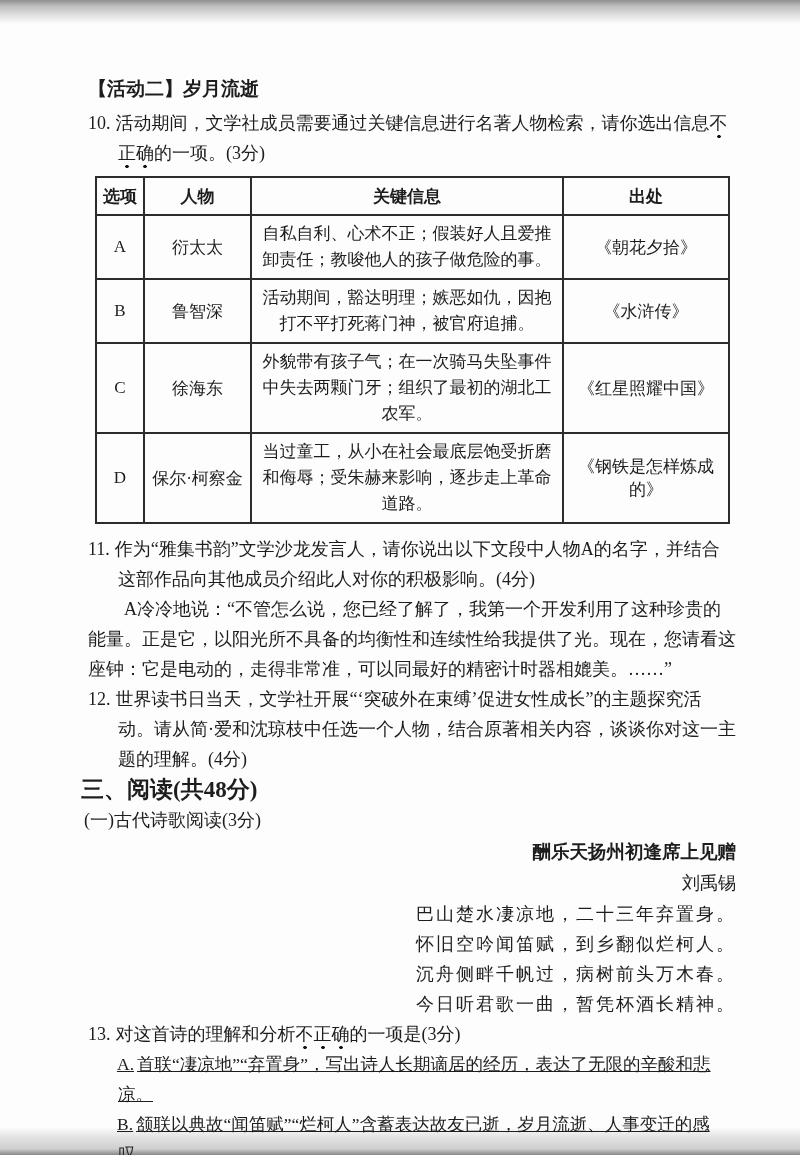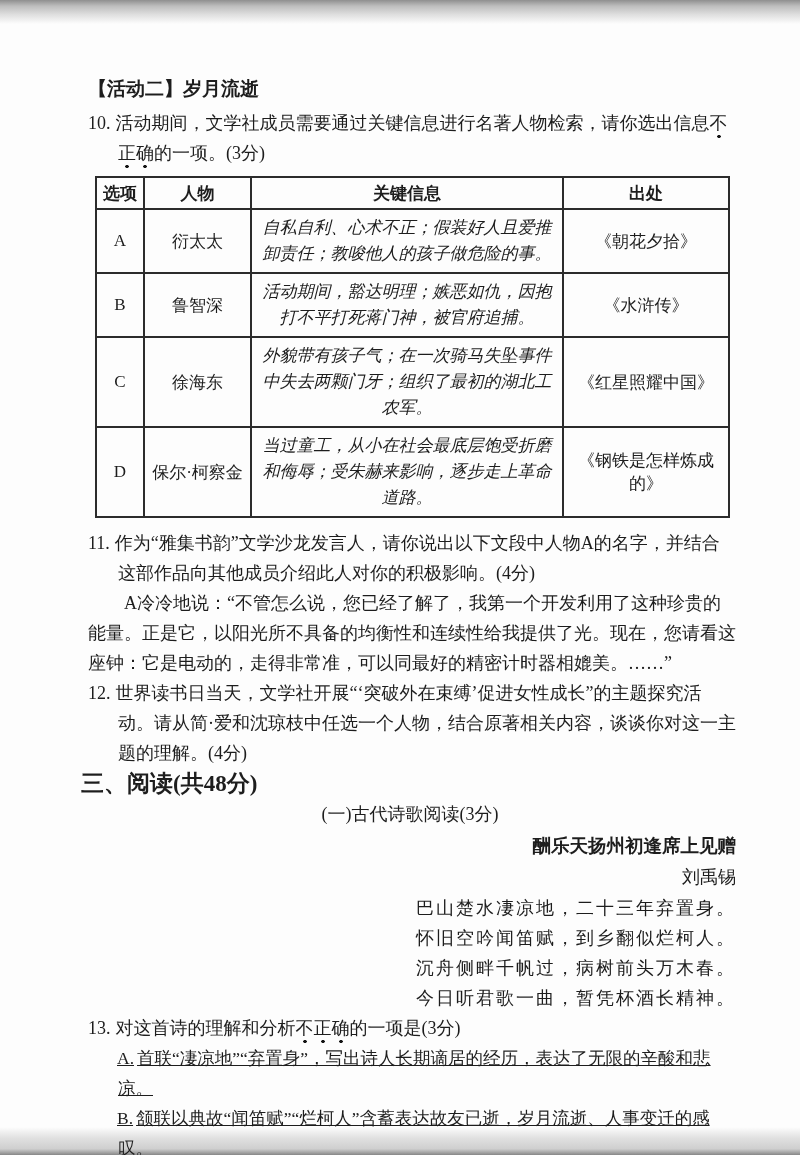--- a/index.html
+++ b/index.html
@@ -38,37 +38,36 @@
     width: 633px;
     margin: 8px 0 10px 7px;
     table-layout: fixed;
   }
   table.char-table th, table.char-table td {
     border: 2px solid #2c2c2c;
     text-align: center;
     font-size: 17px;
     vertical-align: middle;
   }
-  table.char-table th { height: 32px; font-weight: bold; }
+  table.char-table th { height: 38px; font-weight: bold; }
   table.char-table td { height: 64px; }
   td.cell-info {
     text-align: left;
     padding: 5px 10px;
     font-size: 16.5px;
     line-height: 26px;
-    font-style: italic;
   }
   .col-option { width: 48px; }
   .col-person { width: 107px; }
   .col-info   { width: 312px; }
   .col-source { width: 166px; }
   .quote { font-size: 18px; line-height: 30px; text-indent: 2em; }
   .attr  { font-size: 18px; line-height: 30px; text-align: right; padding-right: 14px; }
   .section-title { font-size: 23px; font-weight: bold; line-height: 31px; margin-left: -7px; }
-  .subsection-title { font-size: 18px; line-height: 31px; margin-left: -4px; text-align: center; }
+  .subsection-title { font-size: 18px; line-height: 31px; margin-left: -4px; }
   .poem { text-align: right; margin: 1px 0 0 0; }
   .poem-title  { font-size: 18.5px; font-weight: bold; line-height: 31px; }
   .poem-author { font-size: 18px; line-height: 31px; }
   .poem-line   { font-size: 18px; line-height: 30px; letter-spacing: 2px; }
   .opt { font-size: 17.5px; line-height: 30px; padding-left: 30px; text-indent: -1px; text-decoration: underline; }
   .opt .opt-label { margin-right: 3px; }
 </style>
 </head>
 <body>
 

